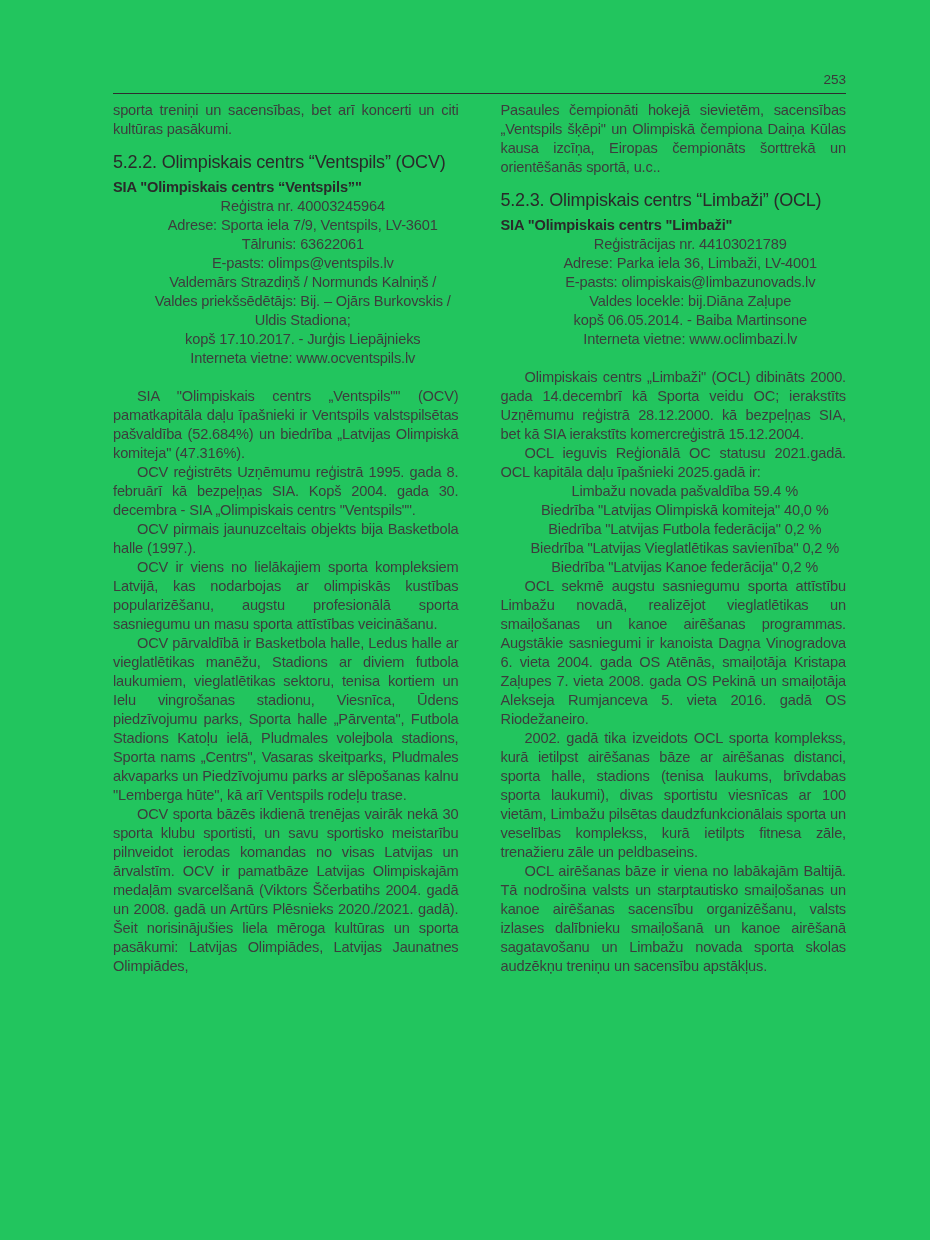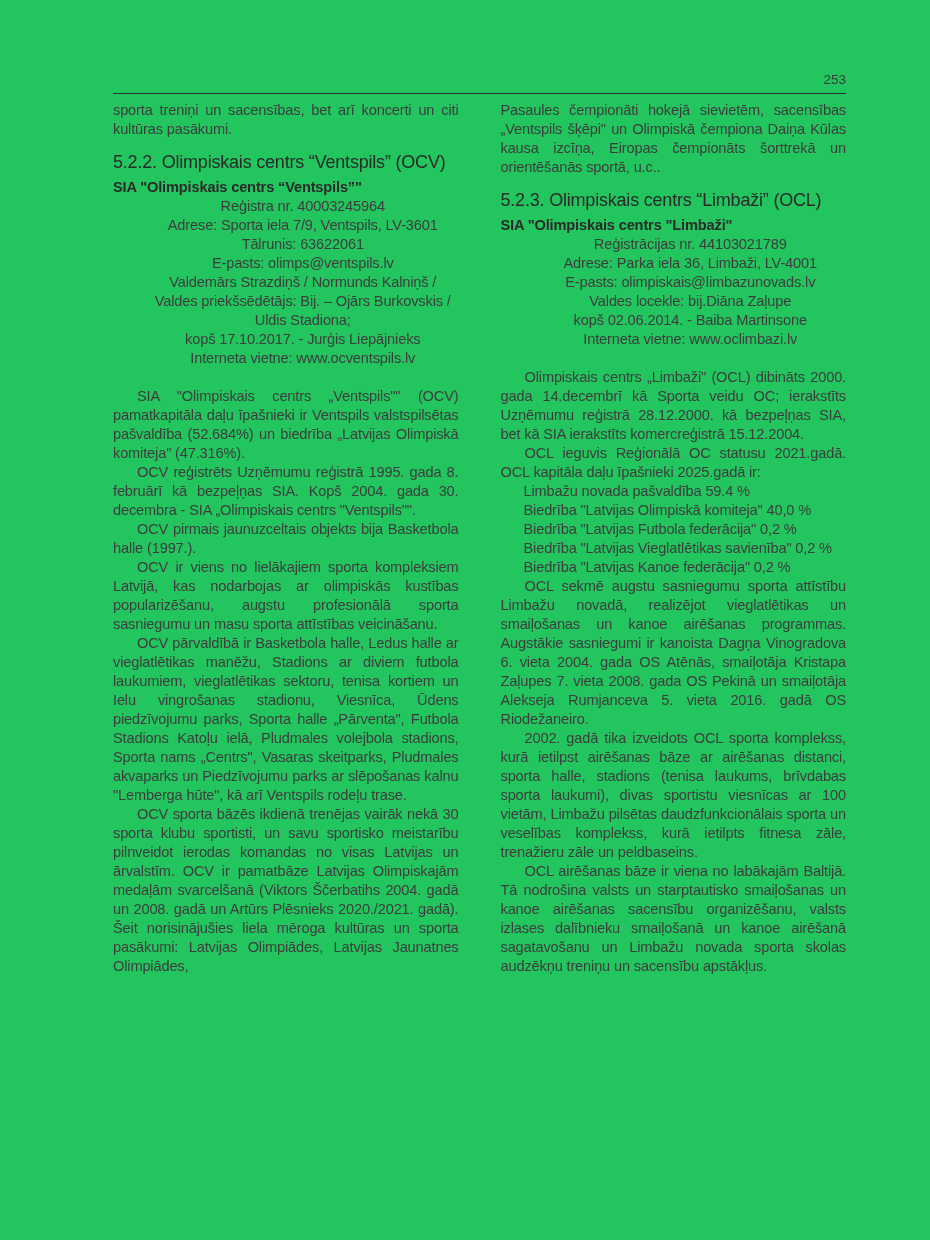--- a/index.html
+++ b/index.html
@@ -20,21 +20,21 @@
   .col{flex:1 1 0;min-width:0;font-size:14.6px;line-height:19px;text-align:justify;letter-spacing:-0.15px;}
   p.para{margin:0;}
   p.indent{text-indent:24px;}
   h2.sec{
     font-size:18px;line-height:21px;font-weight:normal;color:#2a2a2a;
     margin:13px 0 5px 0;text-align:left;letter-spacing:-0.2px;
   }
   .company{font-weight:bold;color:#2a2a2a;text-align:left;margin:0;}
   .details{margin:0 0 19px 34px;text-align:center;}
   .detail-line{white-space:nowrap;}
-  .owners{margin-left:23px;text-align:left;}
+  .owners{margin-left:23px;text-align:center;}
 </style>
 </head>
 <body>
 
 <div class="sheet">
   <div class="content">
 
     <div class="pageno">253</div>
     <div class="rule"></div>
 
@@ -67,21 +67,21 @@
       <div class="col">
         <p class="para">Pasaules čempionāti hokejā sievietēm, sacensības „Ventspils šķēpi" un Olimpiskā čempiona Daiņa Kūlas kausa izcīņa, Eiropas čempionāts šorttrekā un orientēšanās sportā, u.c..</p>
 
         <h2 class="sec">5.2.3. Olimpiskais centrs “Limbaži” (OCL)</h2>
         <p class="company">SIA "Olimpiskais centrs "Limbaži"</p>
         <div class="details">
           <div class="detail-line">Reģistrācijas nr. 44103021789</div>
           <div class="detail-line">Adrese: Parka iela 36, Limbaži, LV-4001</div>
           <div class="detail-line">E-pasts: olimpiskais@limbazunovads.lv</div>
           <div class="detail-line">Valdes locekle: bij.Diāna Zaļupe</div>
-          <div class="detail-line">kopš 02.06.2014. - Baiba Martinsone</div>
+          <div class="detail-line">kopš 06.05.2014. - Baiba Martinsone</div>
           <div class="detail-line">Interneta vietne: www.oclimbazi.lv</div>
         </div>
         <p class="para indent">Olimpiskais centrs „Limbaži" (OCL) dibināts 2000. gada 14.decembrī kā Sporta veidu OC; ierakstīts Uzņēmumu reģistrā 28.12.2000. kā bezpeļņas SIA, bet kā SIA ierakstīts komercreģistrā 15.12.2004.</p>
         <p class="para indent">OCL ieguvis Reģionālā OC statusu 2021.gadā. OCL kapitāla daļu īpašnieki 2025.gadā ir:</p>
         <div class="owners">
           <div class="owner-line">Limbažu novada pašvaldība 59.4 %</div>
           <div class="owner-line">Biedrība "Latvijas Olimpiskā komiteja" 40,0 %</div>
           <div class="owner-line">Biedrība "Latvijas Futbola federācija" 0,2 %</div>
           <div class="owner-line">Biedrība "Latvijas Vieglatlētikas savienība" 0,2 %</div>
           <div class="owner-line">Biedrība "Latvijas Kanoe federācija" 0,2 %</div>

